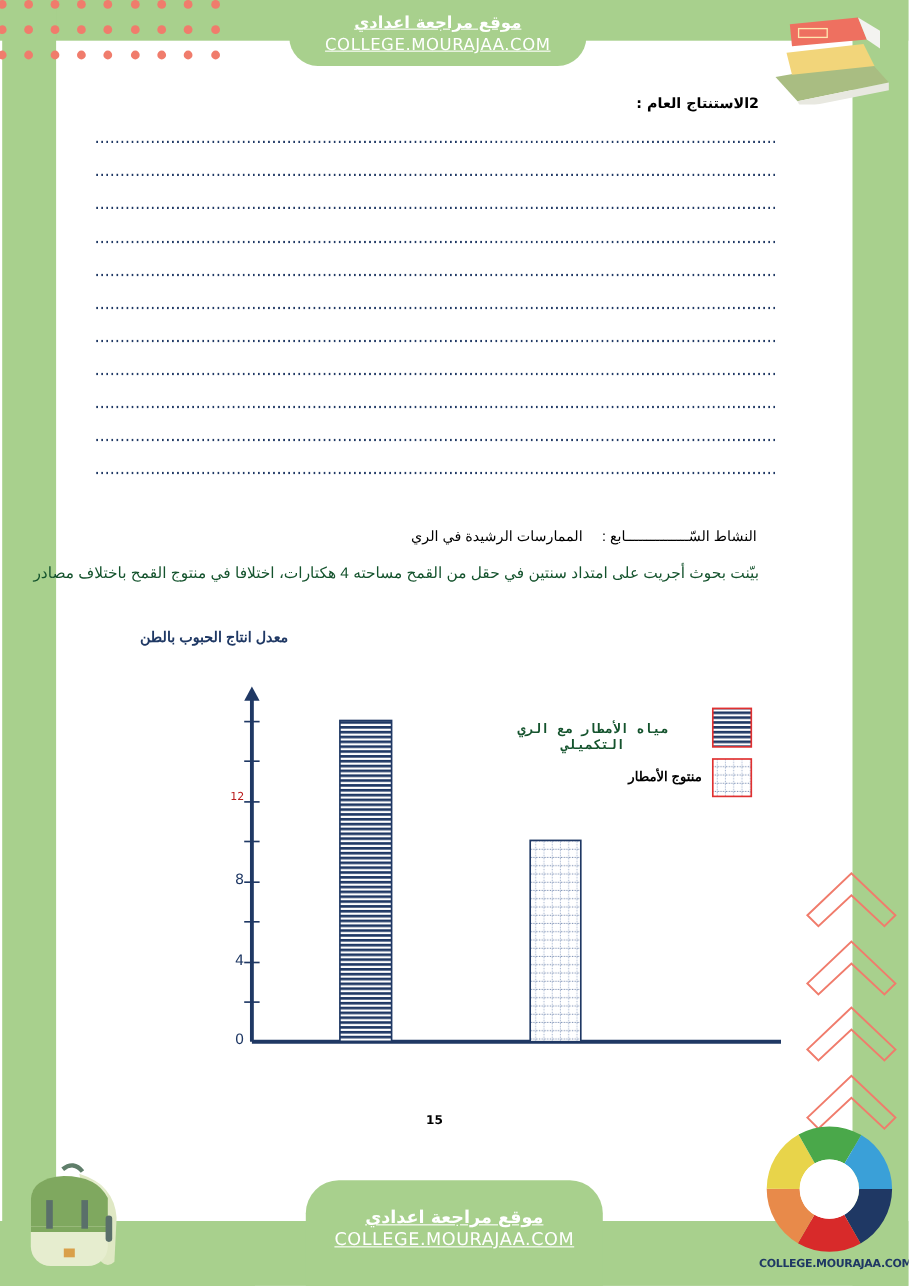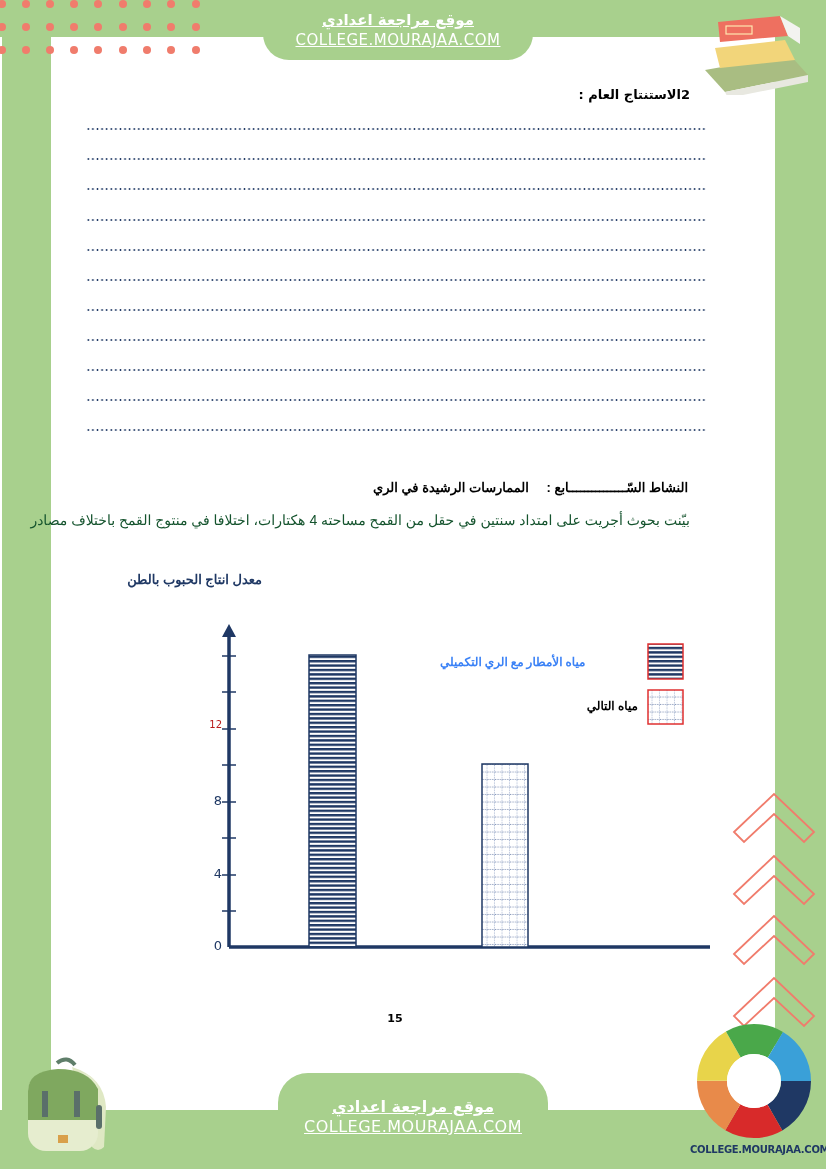--- a/index.html
+++ b/index.html
@@ -87,21 +87,21 @@
   <div class="dotline" style="top:219px"></div>
   <div class="dotline" style="top:249px"></div>
   <div class="dotline" style="top:279px"></div>
   <div class="dotline" style="top:309px"></div>
   <div class="dotline" style="top:339px"></div>
   <div class="dotline" style="top:369px"></div>
   <div class="dotline" style="top:399px"></div>
   <div class="dotline" style="top:429px"></div>
 </div>
 
-<div class="content" style="top:480px;font-family:'Liberation Sans',sans-serif;font-weight:bold;font-size:13px;">
+<div class="content" style="top:480px;font-family:'Liberation Sans',sans-serif;font-weight:normal;font-size:13px;">
   <span style="margin-right:2px;">النشاط  السّـــــــــــــــابع  :</span>
   <span style="margin-right:14px;">الممارسات الرشيدة في الري</span>
 </div>
 
 <div class="content para" style="top:510px;">
   <div style="white-space:nowrap;">بيّنت بحوث أجريت على امتداد سنتين في حقل من القمح مساحته 4 هكتارات، اختلافا في منتوج القمح باختلاف مصادر</div>
 </div>
 
 <div style="position:absolute;left:112px;top:572px;width:150px;direction:rtl;font-family:'Liberation Sans',sans-serif;font-weight:bold;font-size:13px;color:#1f3864;">معدل انتاج الحبوب بالطن</div>
 
@@ -138,22 +138,22 @@
 
   <rect x="648" y="644" width="35" height="35" fill="url(#stripes)" stroke="#e03030" stroke-width="1.5"></rect>
   <rect x="648" y="690" width="35" height="34" fill="url(#dotgrid)" stroke="#e03030" stroke-width="1.5"></rect>
 </svg>
 
 <div style="position:absolute;left:200px;top:719px;width:22px;text-align:right;font-family:'DejaVu Sans',sans-serif;font-size:10px;color:#b91c1c;">12</div>
 <div style="position:absolute;left:200px;top:793px;width:22px;text-align:right;font-family:'DejaVu Sans',sans-serif;font-size:13px;color:#1f3864;">8</div>
 <div style="position:absolute;left:200px;top:866px;width:22px;text-align:right;font-family:'DejaVu Sans',sans-serif;font-size:13px;color:#1f3864;">4</div>
 <div style="position:absolute;left:200px;top:938px;width:22px;text-align:right;font-family:'DejaVu Sans',sans-serif;font-size:13px;color:#1f3864;">0</div>
 
-<div style="position:absolute;left:440px;top:655px;width:198px;direction:rtl;text-align:left;font-family:Liberation Serif, serif;font-weight:bold;font-size:12px;color:#3b82f6;">مياه الأمطار مع الري التكميلي</div>
-<div style="position:absolute;left:440px;top:699px;width:198px;direction:rtl;text-align:right;font-family:'Liberation Sans',sans-serif;font-weight:bold;font-size:12px;color:#000;">مياه التالي</div>
+<div style="position:absolute;left:440px;top:655px;width:198px;direction:rtl;text-align:center;font-family:Liberation Mono, monospace;font-weight:bold;font-size:12px;color:#14532d;">مياه الأمطار مع الري التكميلي</div>
+<div style="position:absolute;left:440px;top:699px;width:198px;direction:rtl;text-align:right;font-family:'Liberation Sans',sans-serif;font-weight:bold;font-size:12px;color:#000;">منتوج الأمطار</div>
 
 <div style="position:absolute;left:370px;top:1012px;width:50px;text-align:center;font-family:'DejaVu Sans',sans-serif;font-weight:bold;font-size:11px;color:#000;">15</div>
 
 <div class="banner" style="left:278px;top:1073px;width:270px;height:96px;border-radius:30px 30px 0 0;">
   <div class="ar" style="margin-top:24px;font-size:16px;">موقع مراجعة اعدادي</div>
   <div class="en" style="font-size:16px;">COLLEGE.MOURAJAA.COM</div>
 </div>
 
 <svg style="position:absolute;left:12px;top:1055px" width="100" height="100" viewBox="0 0 100 100">
   <path d="M45 8 q10 -8 18 2" fill="none" stroke="#5f7e6a" stroke-width="4"></path>

